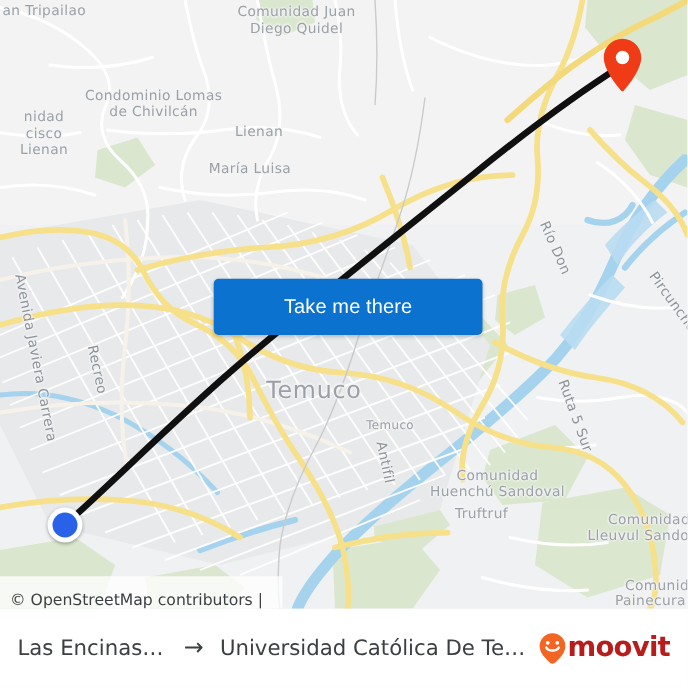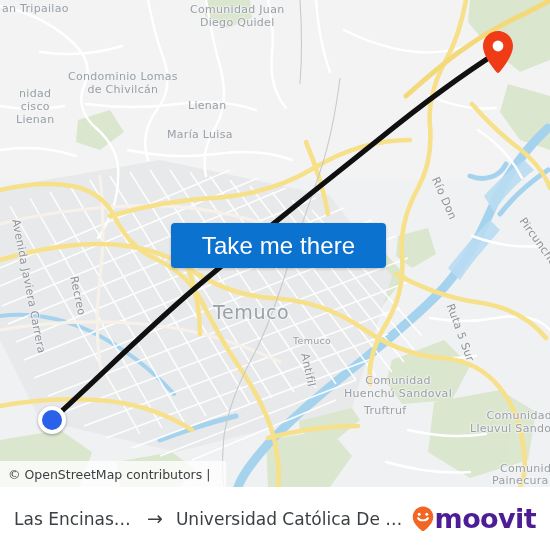--- a/index.html
+++ b/index.html
@@ -102,35 +102,35 @@
     position: absolute;
     left: 171px;
     top: 223px;
     width: 215px;
     height: 45px;
     background: #0b72d0;
     border: none;
     border-radius: 4px;
     color: #ffffff;
     font-family: "Liberation Sans", sans-serif;
-    font-size: 24px;
+    font-size: 16px;
     letter-spacing: .1px;
     cursor: pointer;
     box-shadow: 0 1px 3px rgba(0,0,0,.2);
     padding: 0;
   }
 
   
   #attribution {
     position: absolute;
     left: 0;
     top: 461px;
     height: 26px;
     display: flex;
-    align-items: center;
+    align-items: flex-end;
     padding: 0 12px 0 8px;
     background: rgba(255,255,255,.78);
     color: #3c4043;
     font-family: "DejaVu Sans", sans-serif;
     font-size: 12.5px;
     white-space: nowrap;
   }
   #attribution .sep {
     margin: 0 4px;
     color: #3c4043;
@@ -180,23 +180,23 @@
     flex: 1 1 auto;
     max-width: 282px;
   }
   #moovit-logo {
     flex: 0 0 auto;
     display: flex;
     align-items: center;
     margin-left: 8px;
   }
   #moovit-wordmark {
-    color: #4c1d95;
+    color: #b91c1c;
     font-family: "DejaVu Sans", sans-serif;
-    font-size: 27px;
+    font-size: 22px;
     font-weight: bold;
     letter-spacing: -.6px;
     margin-left: 1px;
     line-height: 1;
   }
 </style>
 </head>
 <body>
 
 <div id="app">

